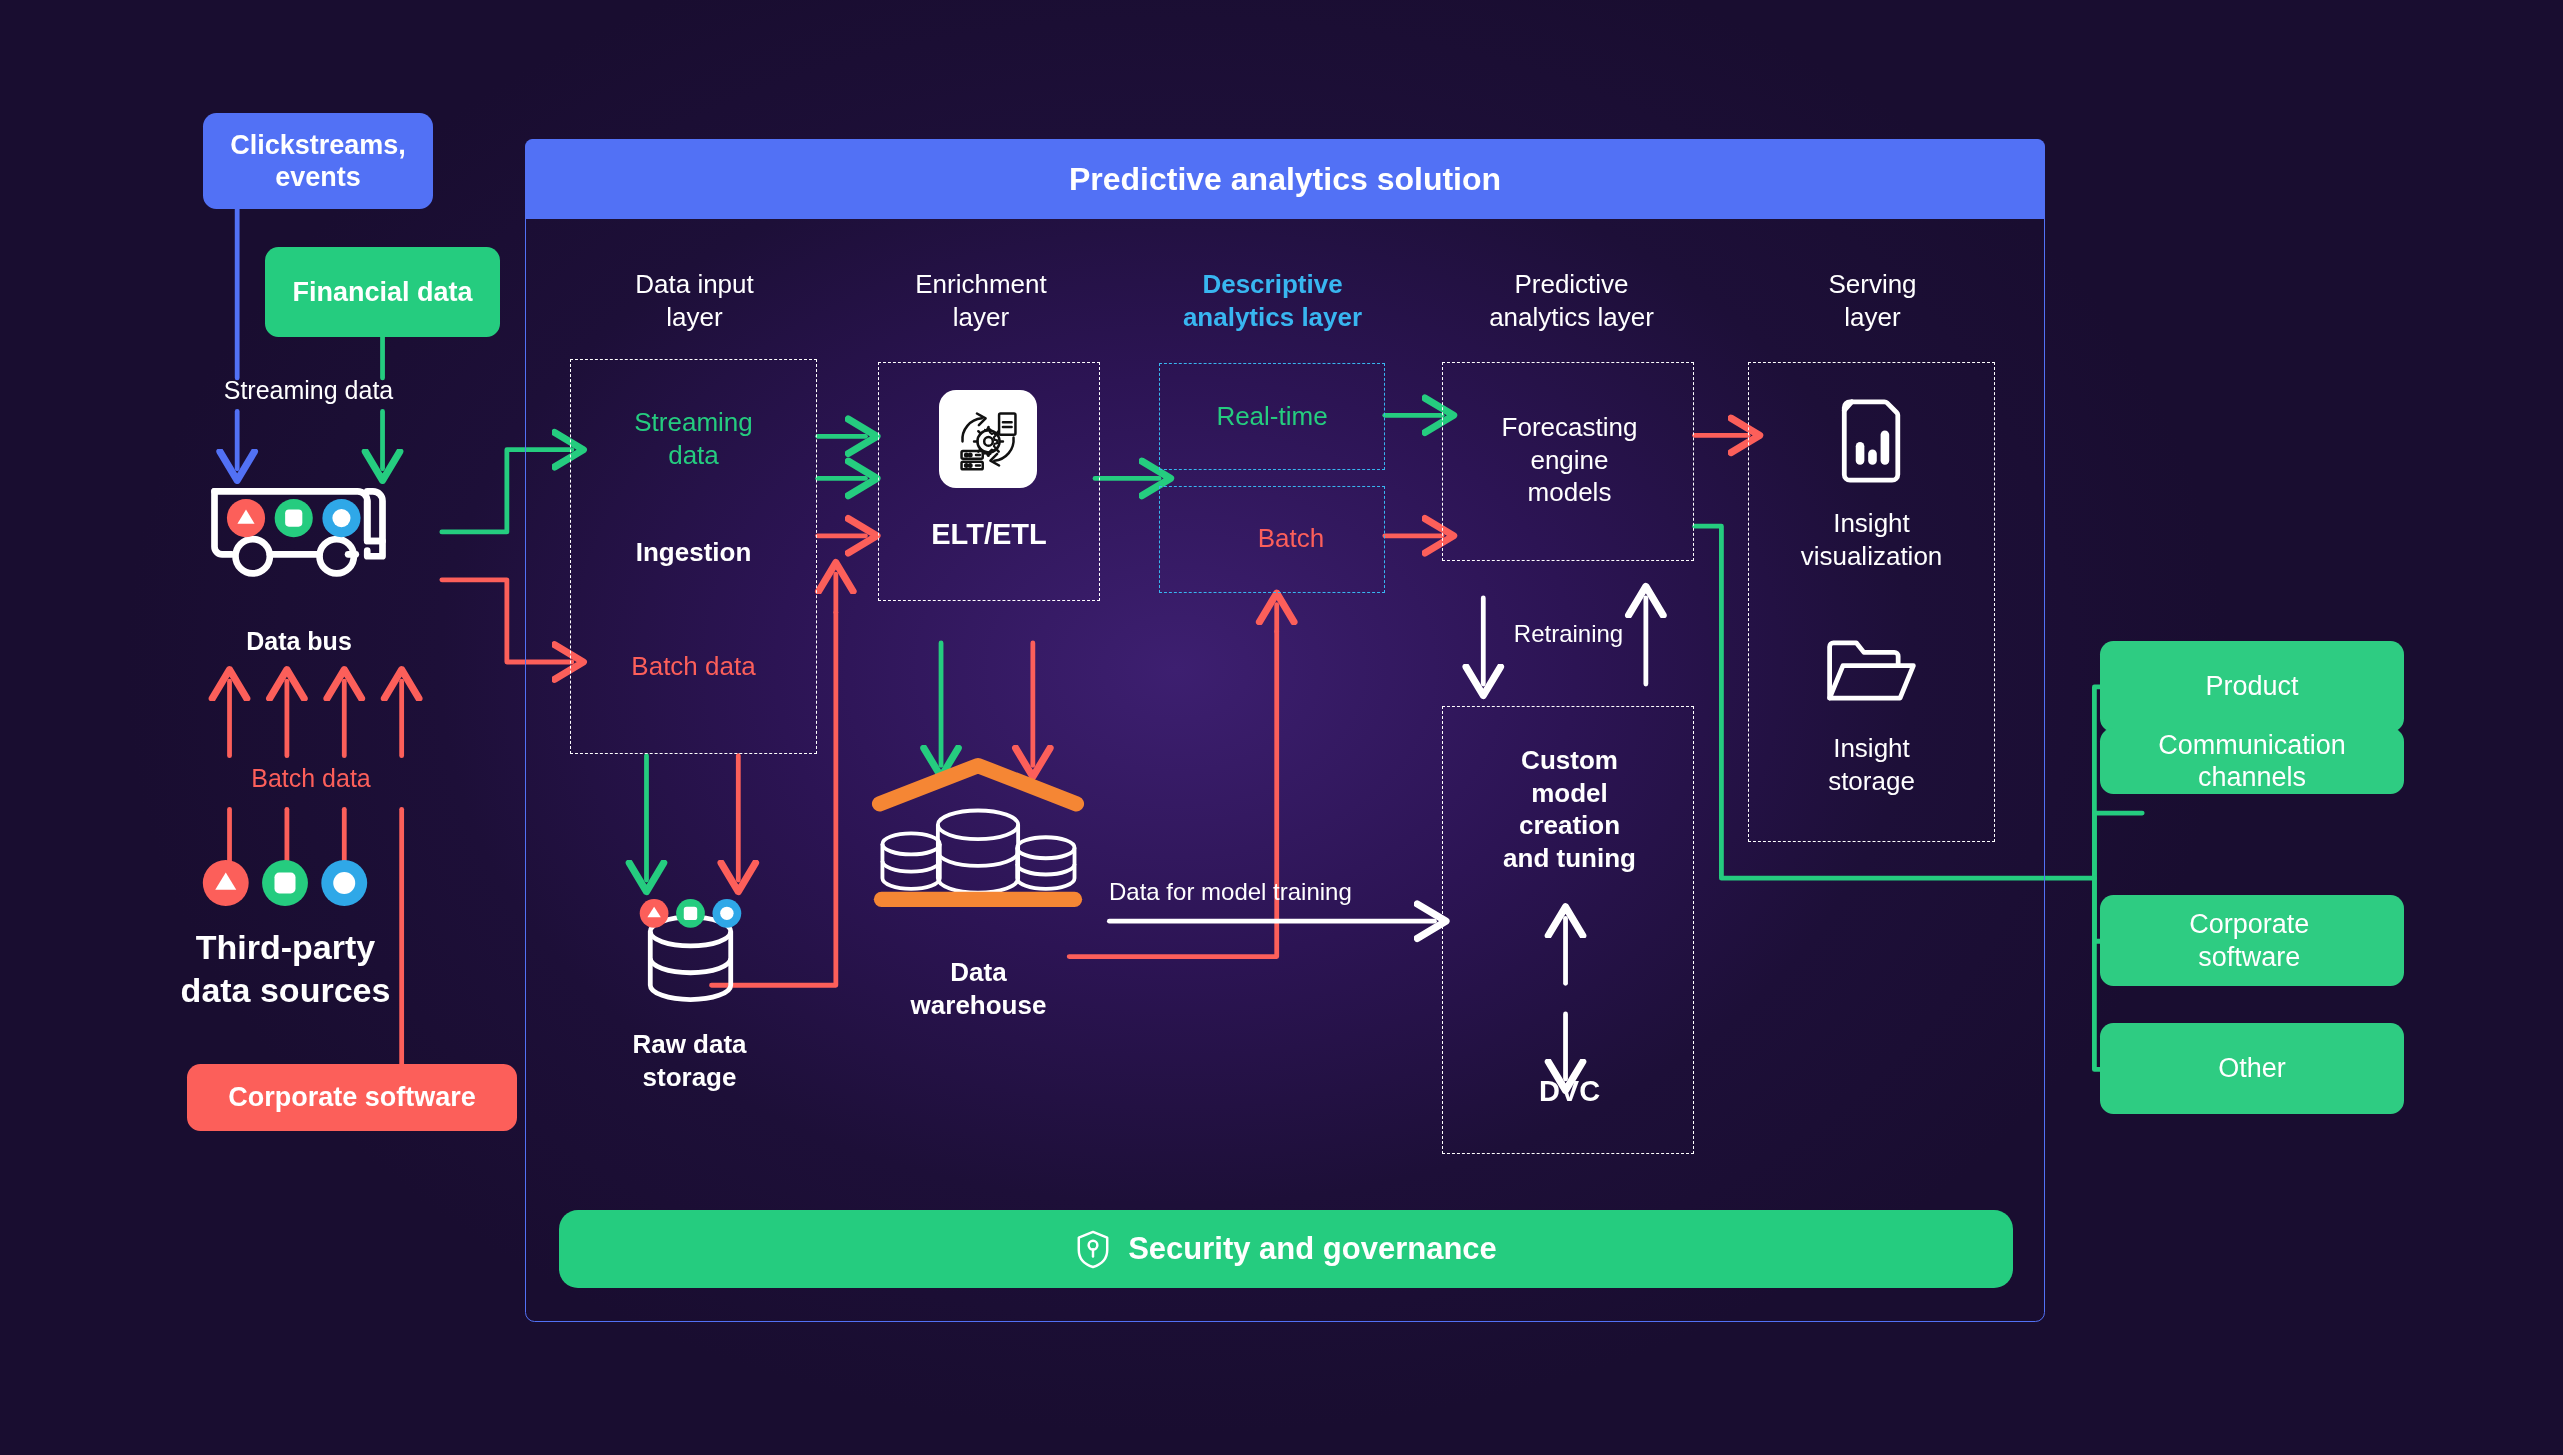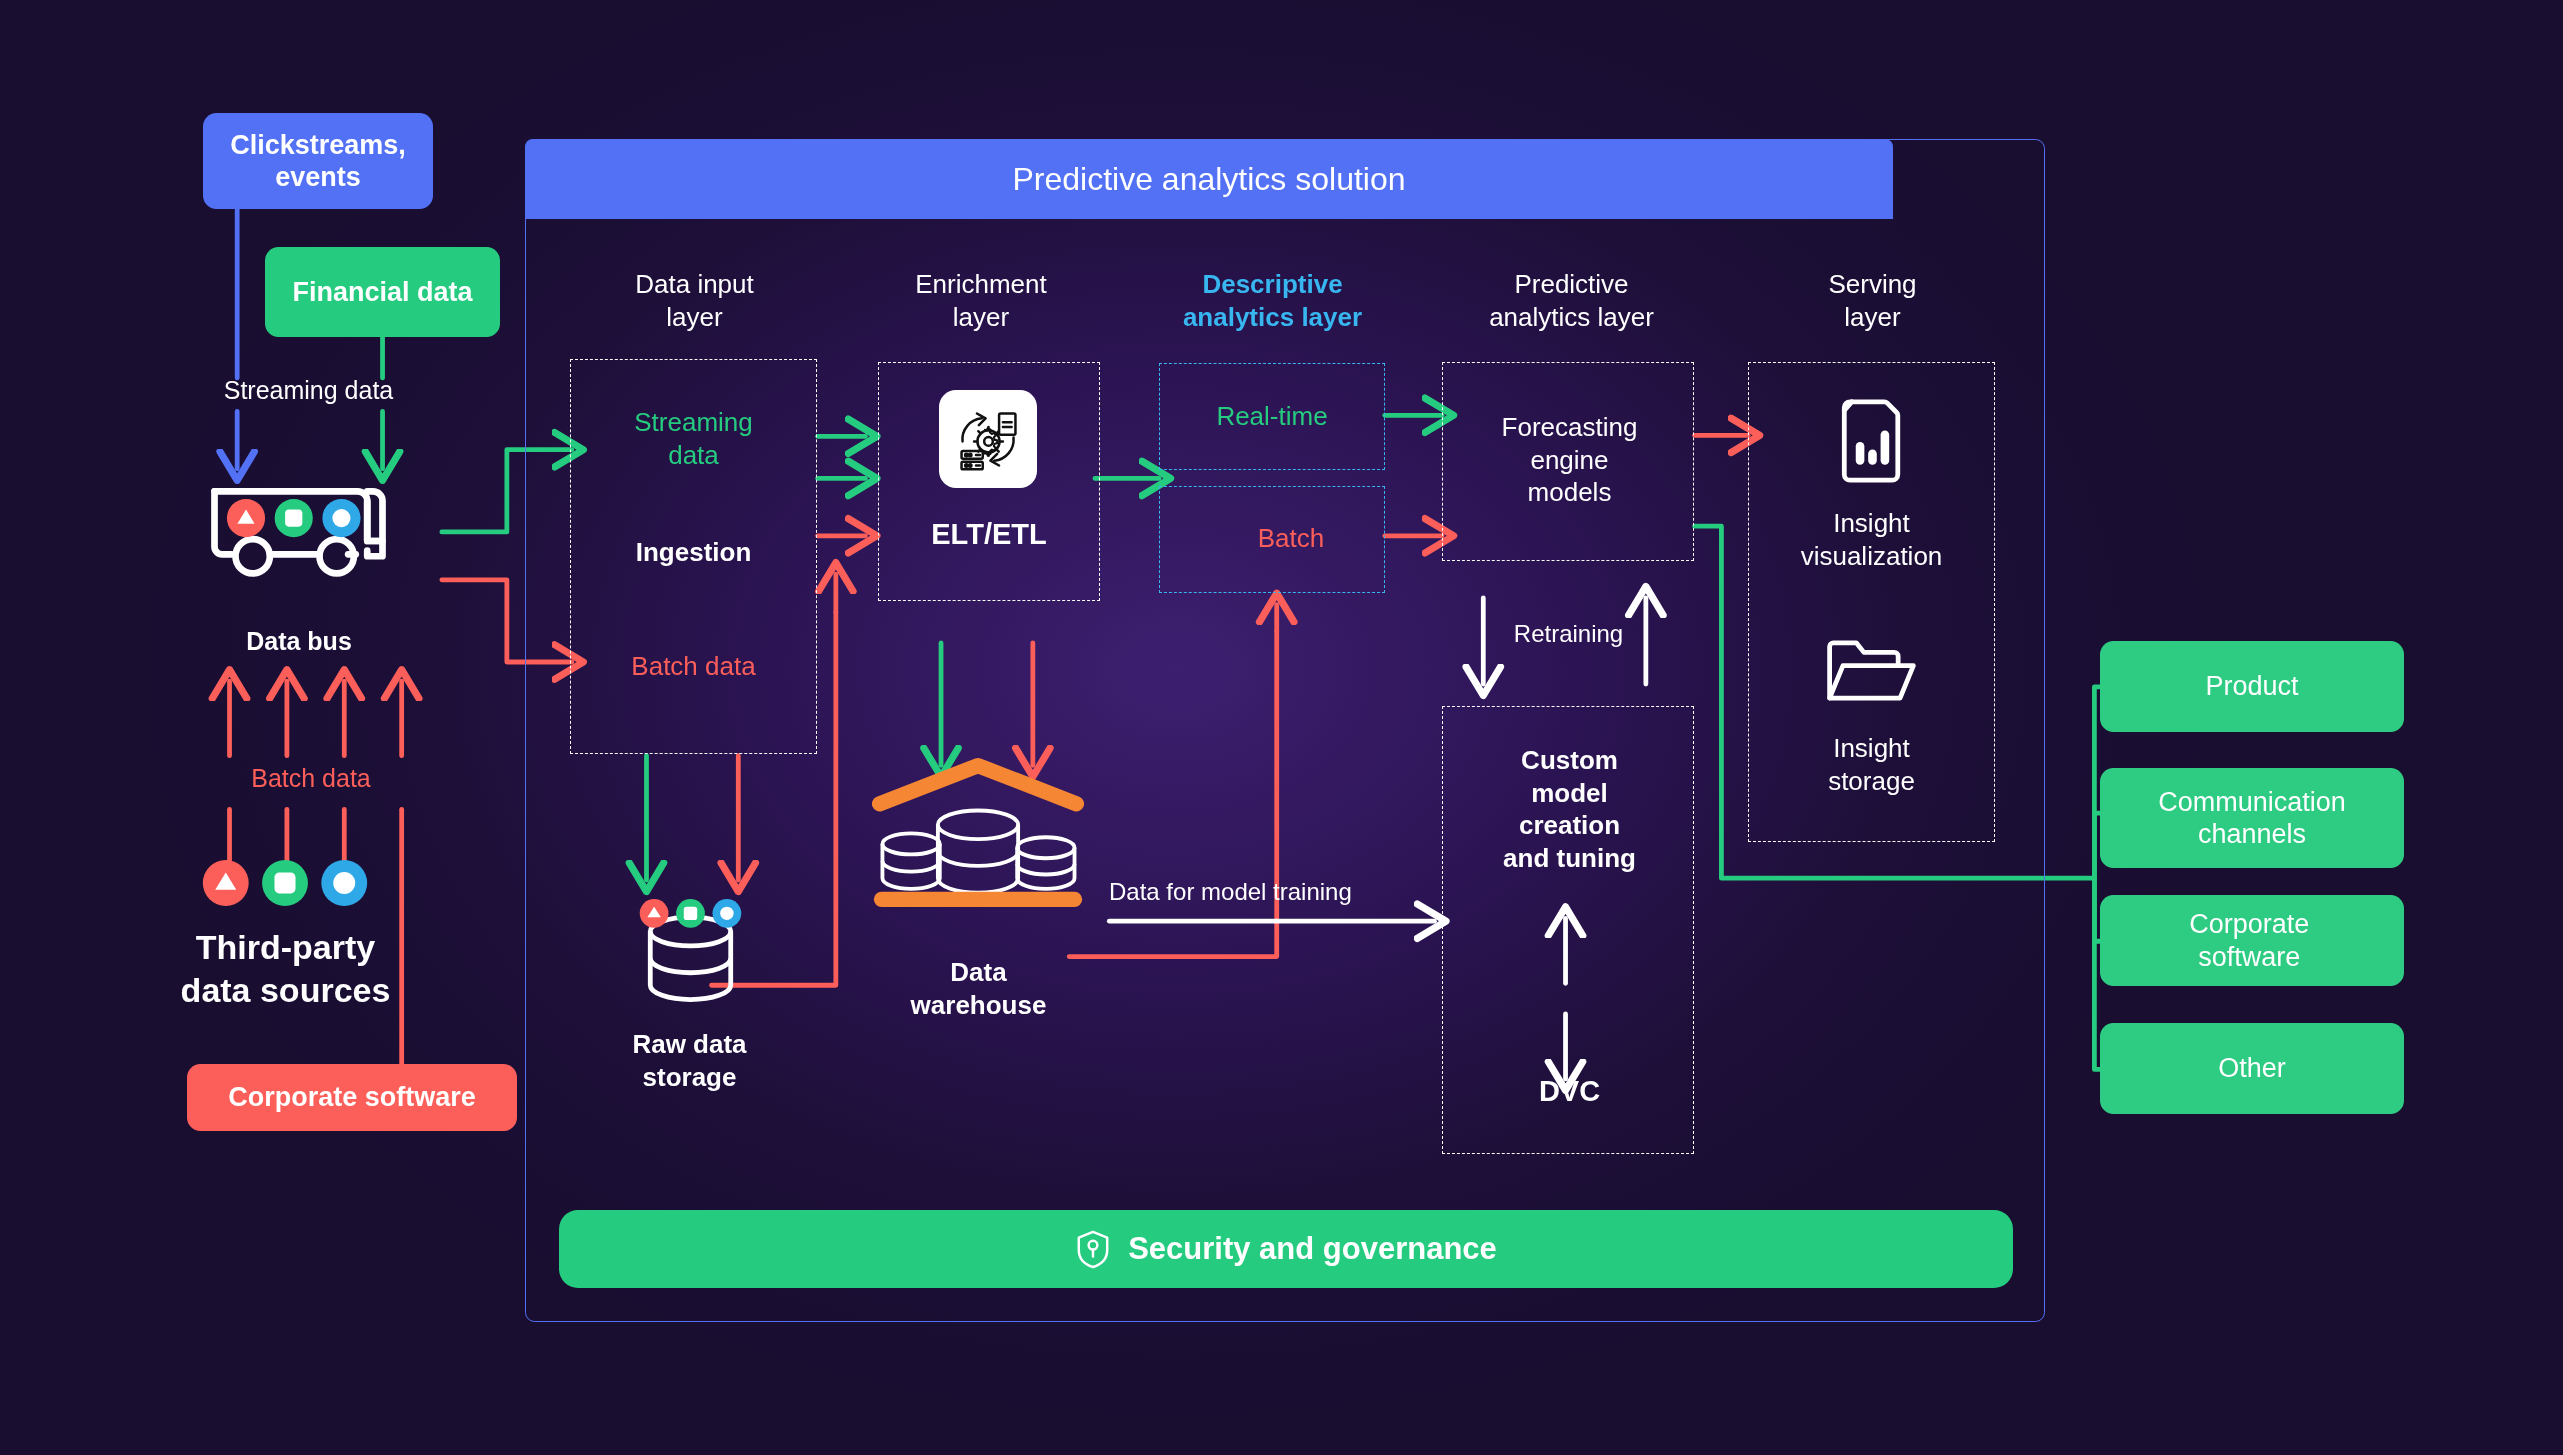--- a/index.html
+++ b/index.html
@@ -34,25 +34,25 @@
   .pill.red   { background: #fc5f5a; }
   .pill.greenlight { background: #2ecc82; font-weight: 400; }
   #frame-outline {
     position: absolute;
     left: 525px; top: 139px; width: 1520px; height: 1183px;
     border: 1.9px solid #5271f5;
     border-radius: 9.6px;
   }
   #solution-title {
     position: absolute;
-    left: 525px; top: 139px; width: 1368px; height: 80px;
+    left: 525px; top: 139px; width: 1520px; height: 80px;
     background: #5271f5;
     border-radius: 7.7px 7.7px 0 0;
     display: flex; align-items: center; justify-content: center;
-    color: #fff; font-size: 32px; font-weight: 400;
+    color: #fff; font-size: 32px; font-weight: 700;
   }
 
   
   .layer-title {
     position: absolute;
     text-align: center;
     color: #ffffff;
     font-size: 26px;
     font-weight: 400;
     line-height: 1.28;
@@ -375,21 +375,21 @@
     </svg>
   </div>
   <div class="lbl bold" style="left:859px; top:956px; width:239px; white-space:pre-line;">Data
 warehouse</div>
 
   <div class="conn-lbl" style="left:1109px; top:878px; width:325px; font-size:24px; text-align:left;">Data for model training</div>
 
   <div class="pill greenlight" style="left:2100px; top:641px; width:304px; height:91px; font-size:27px;">
     <span style="white-space:pre-line;">Product</span>
   </div>
-  <div class="pill greenlight" style="left:2100px; top:768px; width:304px; height:100px; font-size:27px;">
+  <div class="pill greenlight" style="left:2100px; top:728px; width:304px; height:66px; font-size:27px;">
     <span style="white-space:pre-line;">Communication
 channels</span>
   </div>
   <div class="pill greenlight" style="left:2100px; top:895px; width:304px; height:91px; font-size:27px;padding-left:8px;">
     <span style="white-space:pre-line;">Corporate
 software</span>
   </div>
   <div class="pill greenlight" style="left:2100px; top:1023px; width:304px; height:91px; font-size:27px;">
     <span style="white-space:pre-line;">Other</span>
   </div>

